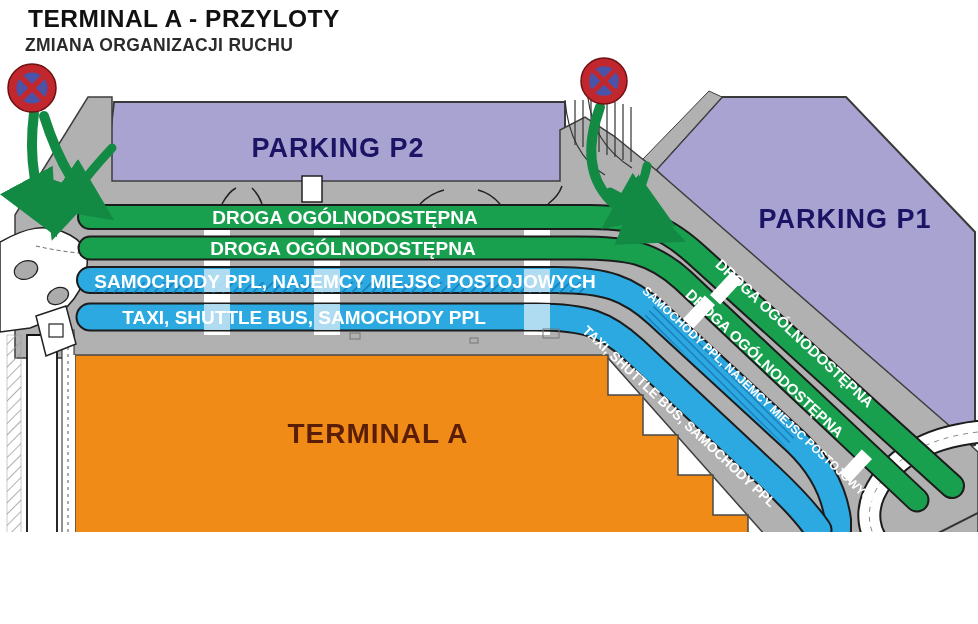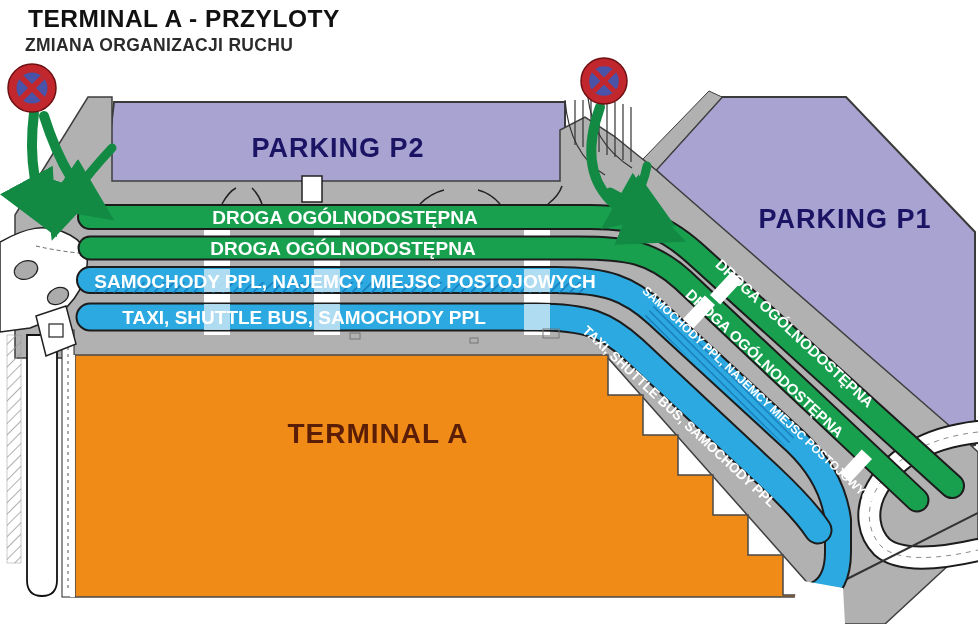--- a/index.html
+++ b/index.html
@@ -1,16 +1,16 @@
 <!DOCTYPE html>
 <html><head>
 <meta charset="utf-8">
 <style>
   html,body{margin:0;padding:0;background:#ffffff;}
-  .stage{position:relative;width:978px;height:624px;background:#fff;overflow:hidden;}
+  .stage{position:relative;width:978px;height:532px;background:#fff;overflow:hidden;}
   svg{display:block;font-family:"Liberation Sans",sans-serif;}
   text{font-family:"Liberation Sans",sans-serif;}
   .t-title{font-size:24.5px;font-weight:bold;fill:#111;letter-spacing:.5px;}
   .t-sub{font-size:17.5px;font-weight:bold;fill:#2b2b2b;letter-spacing:.3px;}
   .t-area{font-size:27px;font-weight:bold;fill:#1b1464;letter-spacing:1px;}
   .t-terminal{font-size:28px;font-weight:bold;fill:#5a1d05;letter-spacing:1px;}
   .t-road{font-weight:bold;fill:#ffffff;}
   .f19{font-size:19px;} .f15{font-size:15px;} .f12{font-size:12px;} .f13{font-size:13.5px;}
   .road-under{fill:none;stroke:#1c1c1c;stroke-linecap:round;stroke-linejoin:round;}
   .road-over{fill:none;stroke-linecap:round;stroke-linejoin:round;}

